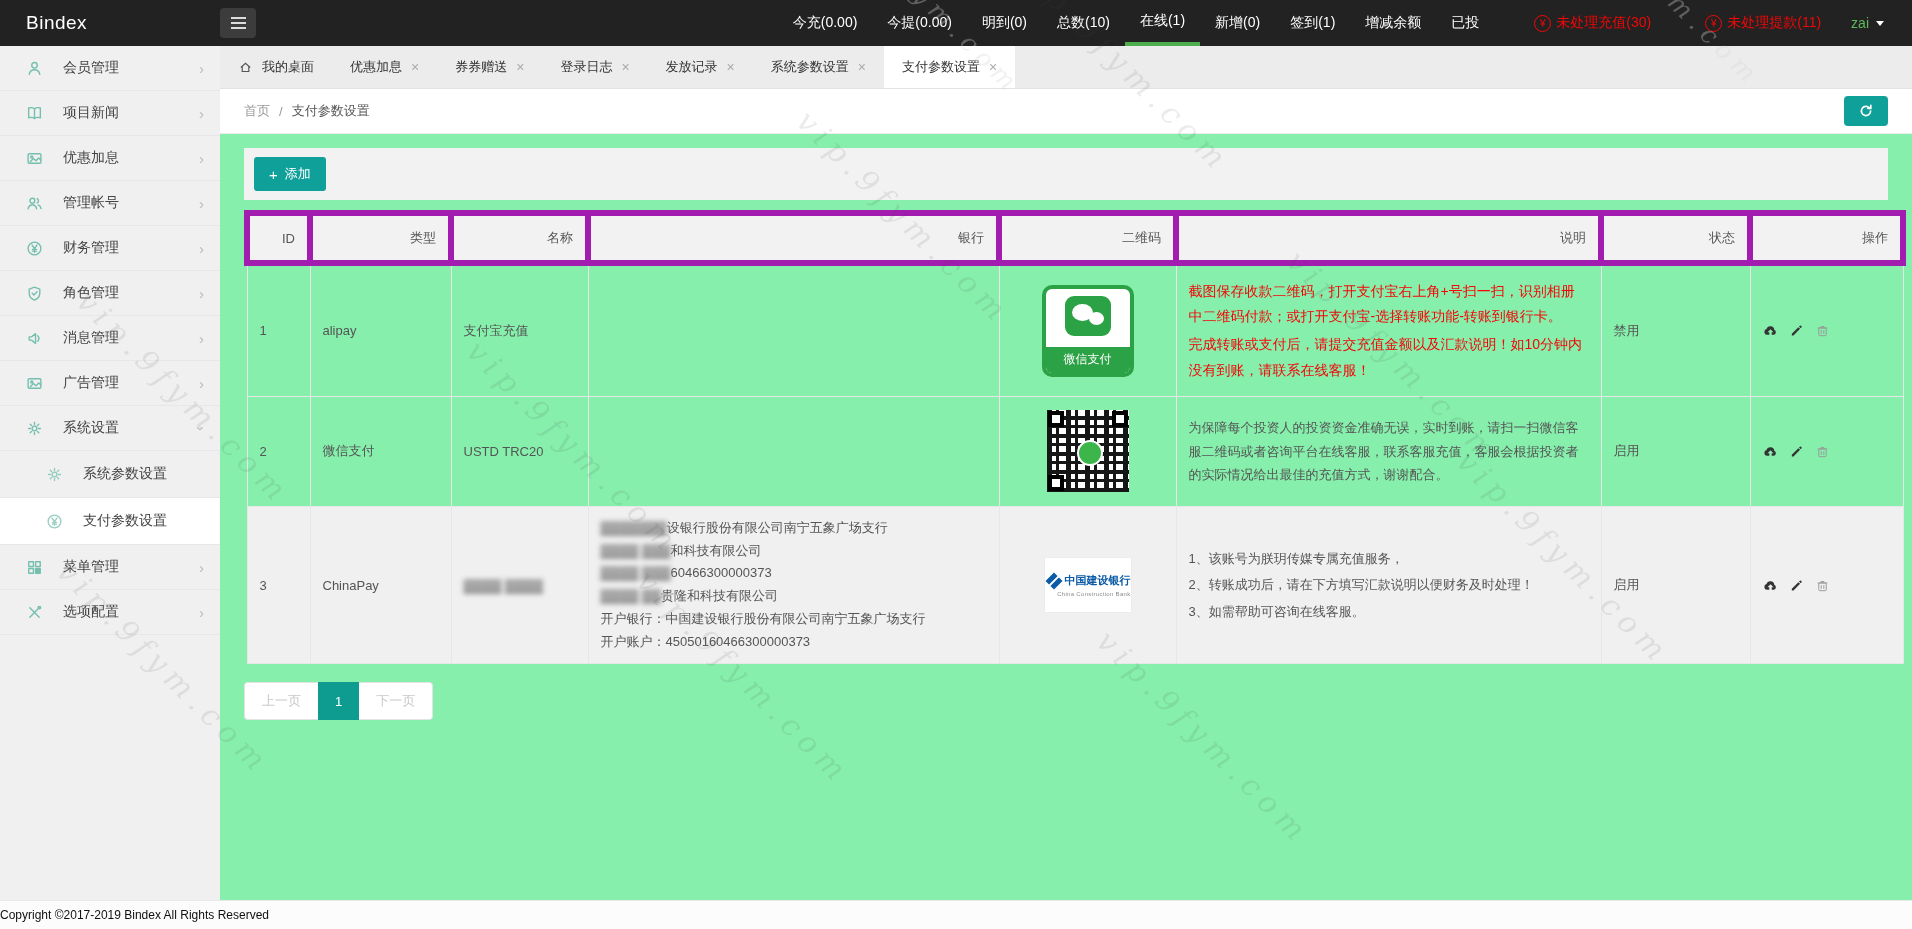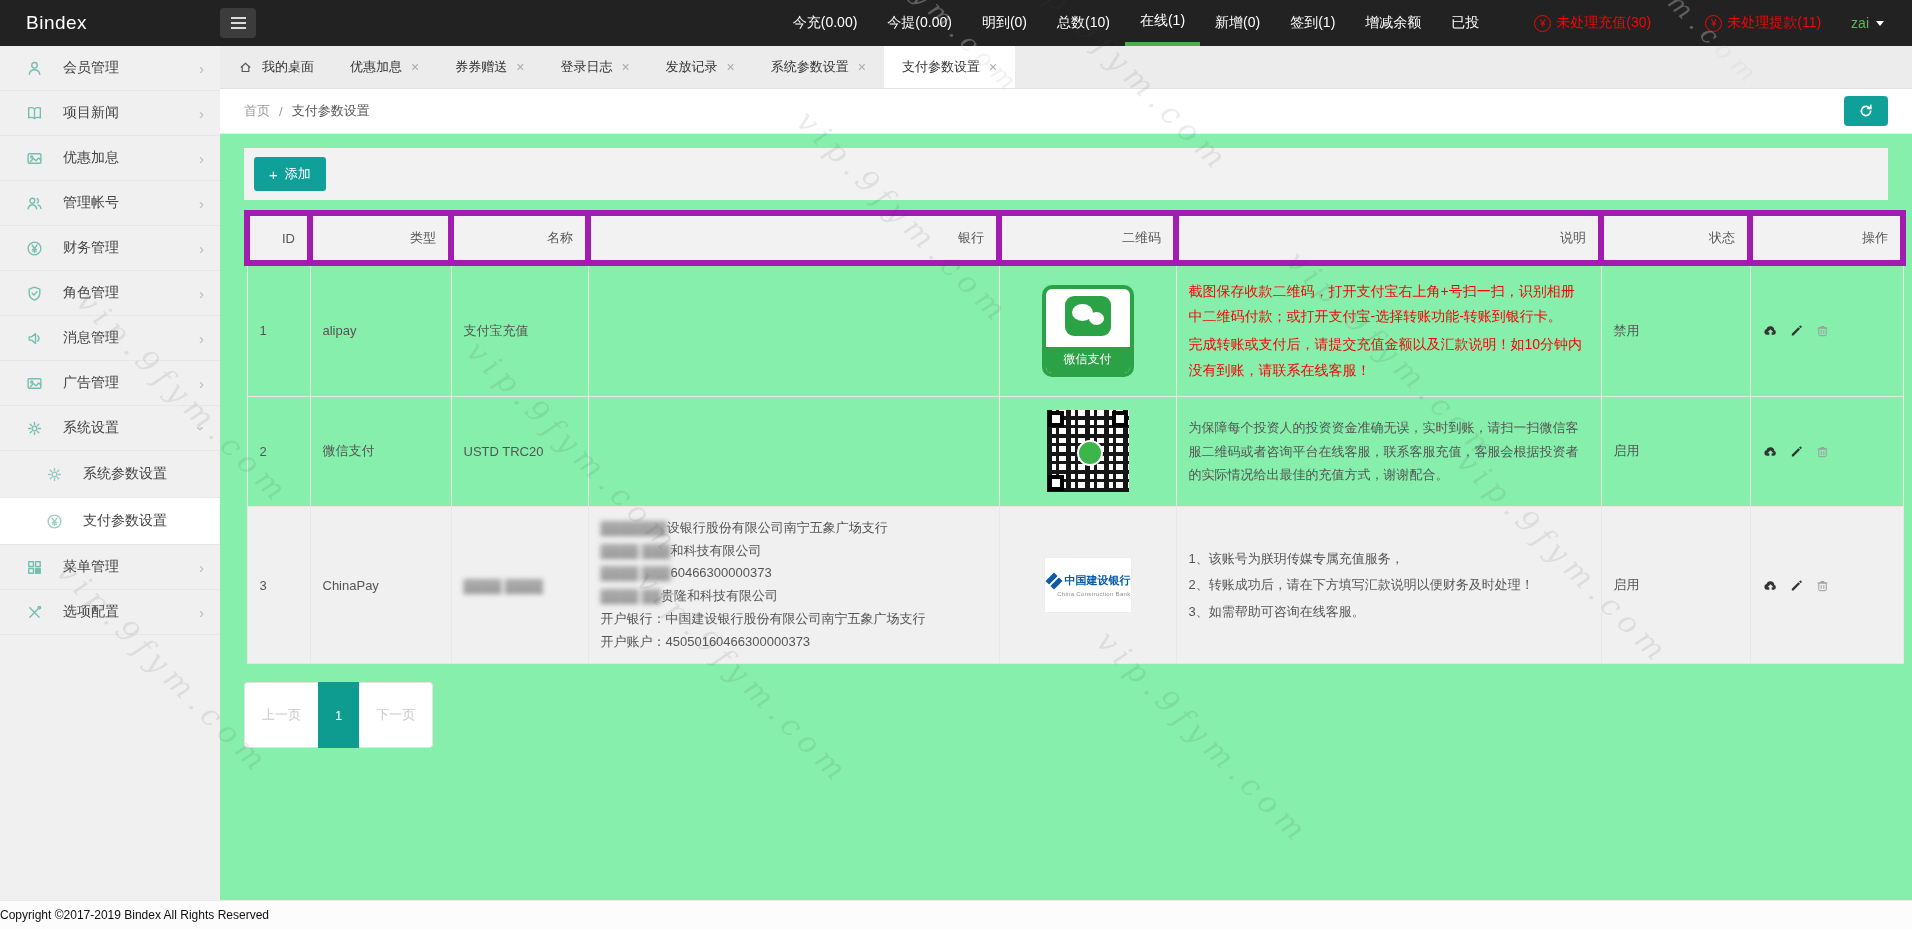--- a/index.html
+++ b/index.html
@@ -83,21 +83,21 @@
   
   .ccb{width:86px;height:54px;background:#fff;border:1px solid #ececec;margin:0 auto;
     display:flex;flex-direction:column;align-items:flex-end;justify-content:center;gap:3px}
   .ccb-row{display:flex;align-items:center;gap:5px}
   .ccb-mark{width:12px;height:12px;background:#0b5aa6;transform:rotate(45deg);position:relative;flex:none}
   .ccb-mark::after{content:"";position:absolute;left:5px;top:-2px;width:2px;height:16px;background:#fff}
   .ccb-cn{color:#0b5aa6;font-size:11px;font-weight:bold;white-space:nowrap}
   .ccb-en{color:#8c8c8c;font-size:6px;letter-spacing:.3px;white-space:nowrap}
   
   .pagination{margin:18px 0 0;display:inline-flex}
-  .page-btn{border:1px solid #e3e3e3;background:#fff;color:#c9c9c9;font-size:13px;padding:23px 17px;cursor:pointer}
+  .page-btn{border:1px solid #e3e3e3;background:#fff;color:#c9c9c9;font-size:13px;padding:9px 17px;cursor:pointer}
   .page-btn.prev{border-radius:4px 0 0 4px;border-right:none}
   .page-btn.next{border-radius:0 4px 4px 0;border-left:none}
   .page-cur{background:#0f9c90;border:1px solid #0f9c90;color:#fff;font-size:13px;padding:9px 16px;cursor:pointer}
   
   .footer{position:absolute;left:0;right:0;bottom:0;height:28px;background:#fcfcfc;border-top:1px solid #e9e9e9;
     display:flex;align-items:center;padding-left:0;font-size:12px;color:#101010;z-index:15}
   
   .wm{position:absolute;font-family:"DejaVu Serif",serif;font-style:italic;letter-spacing:7px;
     transform:rotate(45deg);pointer-events:none;white-space:nowrap;z-index:40}
   .wm.dark{color:rgba(70,70,70,.11);font-size:30px}

